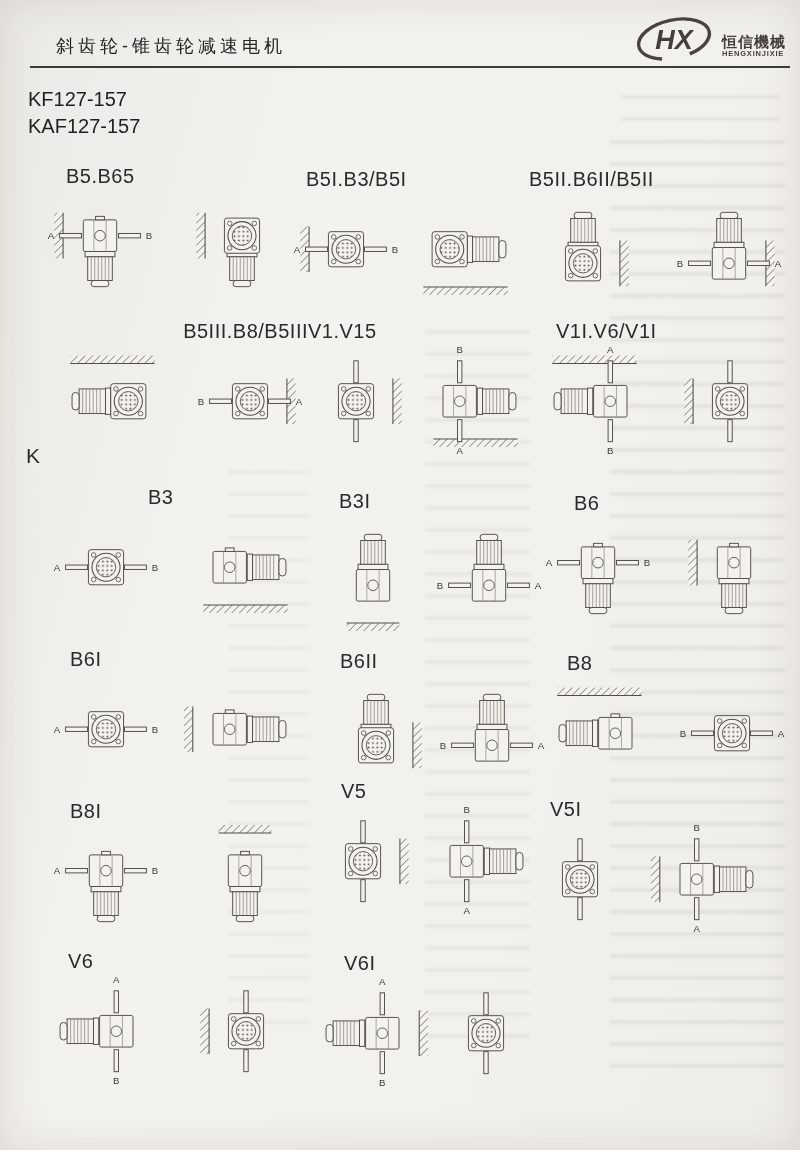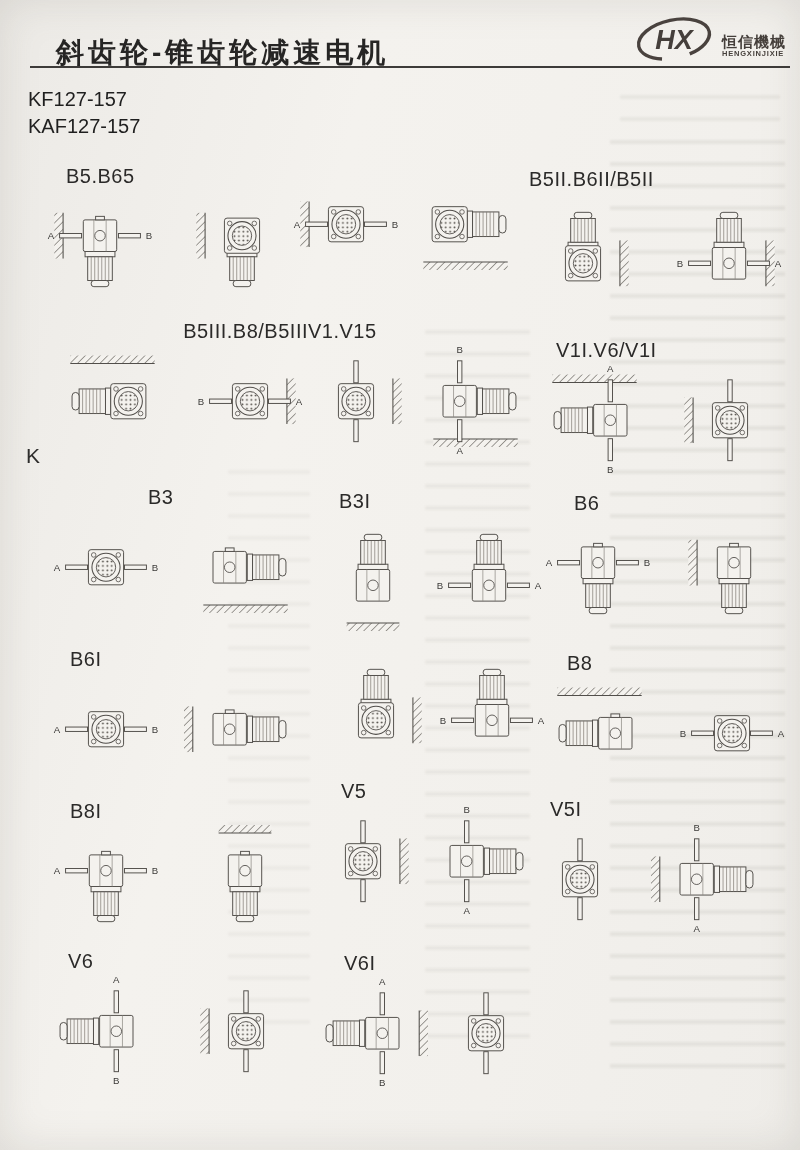--- a/index.html
+++ b/index.html
@@ -1,19 +1,19 @@
 <!DOCTYPE html>
 <html><head>
 <meta charset="utf-8">
 <style>
   html,body{margin:0;padding:0;background:#d8d6d2;font-family:"Liberation Sans",sans-serif;}
   .page{position:relative;width:800px;height:1150px;margin:0 auto;overflow:hidden;
         background:linear-gradient(105deg,#eceae6 0%,#f4f2ee 35%,#f2f0ec 70%,#efede9 100%);
         box-shadow:inset 0 0 40px rgba(120,115,105,.18);}
-  .title{position:absolute;left:56px;top:34px;font-size:28px;font-weight:bold;color:#262524;letter-spacing:4px;}
+  .title{position:absolute;left:56px;top:34px;font-size:18px;font-weight:normal;color:#262524;letter-spacing:4px;}
   .rule{position:absolute;left:30px;top:66px;width:760px;height:2px;background:#3d3b39;}
   .logo{position:absolute;right:14px;top:8px;display:flex;align-items:center;gap:4px;}
   .logo-names{display:flex;flex-direction:column;line-height:1.05;margin-top:14px;}
   .logo-cn{font-size:15px;font-weight:bold;color:#453f3b;letter-spacing:1px;}
   .logo-en{font-size:7.5px;font-weight:bold;color:#453f3b;letter-spacing:.8px;}
   .models{position:absolute;left:28px;top:86px;font-size:20px;color:#1f1f1f;line-height:27px;}
   .k-heading{position:absolute;left:26px;top:444px;font-size:21px;color:#2e2d2c;}
   .section{position:absolute;}
   .section .code{font-size:20px;color:#2b2a29;margin-bottom:2px;letter-spacing:.5px;}
   .figs{display:flex;justify-content:space-between;align-items:flex-start;}
@@ -108,20 +108,21 @@
             <circle cx="52" cy="38" r="2.6" fill="#f4f2ee" stroke="#514e4a" stroke-width="0.9"></circle>
             <circle cx="80" cy="38" r="2.6" fill="#f4f2ee" stroke="#514e4a" stroke-width="0.9"></circle>
             <circle cx="52" cy="66" r="2.6" fill="#f4f2ee" stroke="#514e4a" stroke-width="0.9"></circle>
             <circle cx="80" cy="66" r="2.6" fill="#f4f2ee" stroke="#514e4a" stroke-width="0.9"></circle>
             <circle cx="66" cy="52" r="16" fill="none" stroke="#514e4a" stroke-width="1.2"></circle>
             <circle cx="66" cy="52" r="11" fill="url(#dots)" stroke="#514e4a" stroke-width="1"></circle>
           </svg>
         </div>
       </div>
       <div class="section" style="left: 288px; top: 168px; width: 232px;">
+        <div class="code" style="padding-left: 18px;">B5I.B3/B5I</div>
         <div class="figs">
           <svg viewBox="0 0 132 132" class="fig">
             <rect x="14" y="38" width="10" height="52" fill="url(#hatch)"></rect>
             <line x1="24" y1="38" x2="24" y2="90" stroke="#514e4a" stroke-width="1.2"></line>
             <rect x="20" y="61.5" width="25" height="5" fill="#f4f2ee" stroke="#514e4a" stroke-width="1.1"></rect>
             <rect x="87" y="61.5" width="25" height="5" fill="#f4f2ee" stroke="#514e4a" stroke-width="1.1"></rect>
             <rect x="46" y="44" width="40" height="40" fill="#f4f2ee" stroke="#514e4a" stroke-width="1.1" rx="3"></rect>
             <circle cx="52" cy="50" r="2.6" fill="#f4f2ee" stroke="#514e4a" stroke-width="0.9"></circle>
             <circle cx="80" cy="50" r="2.6" fill="#f4f2ee" stroke="#514e4a" stroke-width="0.9"></circle>
             <circle cx="52" cy="78" r="2.6" fill="#f4f2ee" stroke="#514e4a" stroke-width="0.9"></circle>
@@ -271,21 +272,21 @@
             <rect x="108" y="54" width="8" height="20" fill="#f4f2ee" stroke="#514e4a" stroke-width="1.1" rx="4"></rect>
             <rect x="33" y="46" width="38" height="36" fill="#f4f2ee" stroke="#514e4a" stroke-width="1.1" rx="2"></rect>
             <line x1="45" y1="46" x2="45" y2="82" stroke="#8a857f" stroke-width="0.8"></line>
             <line x1="59" y1="46" x2="59" y2="82" stroke="#8a857f" stroke-width="0.8"></line>
             <circle cx="52" cy="64" r="6" fill="#f4f2ee" stroke="#514e4a" stroke-width="1"></circle>
             <text x="52" y="9" text-anchor="middle" font-size="11" fill="#3a3937" font-family="Liberation Sans, sans-serif">B</text>
             <text x="52" y="124" text-anchor="middle" font-size="11" fill="#3a3937" font-family="Liberation Sans, sans-serif">A</text>
           </svg>
         </div>
       </div>
-      <div class="section" style="left: 540px; top: 320px; width: 248px; margin-top: 19px;">
+      <div class="section" style="left: 540px; top: 320px; width: 248px;">
         <div class="code" style="padding-left: 16px;">V1I.V6/V1I</div>
         <div class="figs">
           <svg viewBox="0 0 132 132" class="fig">
             <rect x="14" y="12" width="96" height="9" fill="url(#hatch)"></rect>
             <line x1="14" y1="21" x2="110" y2="21" stroke="#514e4a" stroke-width="1.2"></line>
             <rect x="77.5" y="18" width="5" height="25" fill="#f4f2ee" stroke="#514e4a" stroke-width="1.1"></rect>
             <rect x="77.5" y="85" width="5" height="25" fill="#f4f2ee" stroke="#514e4a" stroke-width="1.1"></rect>
             <rect x="54" y="49" width="6" height="30" fill="#f4f2ee" stroke="#514e4a" stroke-width="1.1"></rect>
             <rect x="24" y="50" width="30" height="28" fill="#f4f2ee" stroke="#514e4a" stroke-width="1.1"></rect>
             <line x1="28" y1="50" x2="28" y2="78" stroke="#807a73" stroke-width="0.8"></line>
@@ -467,20 +468,21 @@
             <rect x="108" y="54" width="8" height="20" fill="#f4f2ee" stroke="#514e4a" stroke-width="1.1" rx="4"></rect>
             <rect x="33" y="46" width="38" height="36" fill="#f4f2ee" stroke="#514e4a" stroke-width="1.1" rx="2"></rect>
             <line x1="45" y1="46" x2="45" y2="82" stroke="#8a857f" stroke-width="0.8"></line>
             <line x1="59" y1="46" x2="59" y2="82" stroke="#8a857f" stroke-width="0.8"></line>
             <circle cx="52" cy="64" r="6" fill="#f4f2ee" stroke="#514e4a" stroke-width="1"></circle>
             <rect x="47" y="42" width="10" height="4" fill="#f4f2ee" stroke="#514e4a" stroke-width="1.1"></rect>
           </svg>
         </div>
       </div>
       <div class="section" style="left: 318px; top: 650px; width: 218px;">
+        <div class="code" style="padding-left: 22px;">B6II</div>
         <div class="figs">
           <svg viewBox="0 0 132 132" class="fig">
             <rect x="108" y="54" width="10" height="52" fill="url(#hatch)"></rect>
             <line x1="108" y1="54" x2="108" y2="106" stroke="#514e4a" stroke-width="1.2"></line>
             <rect x="49" y="56" width="34" height="6" fill="#f4f2ee" stroke="#514e4a" stroke-width="1.1"></rect>
             <rect x="52" y="29" width="28" height="27" fill="#f4f2ee" stroke="#514e4a" stroke-width="1.1"></rect>
             <line x1="56" y1="29" x2="56" y2="56" stroke="#807a73" stroke-width="0.8"></line>
             <line x1="60" y1="29" x2="60" y2="56" stroke="#807a73" stroke-width="0.8"></line>
             <line x1="64" y1="29" x2="64" y2="56" stroke="#807a73" stroke-width="0.8"></line>
             <line x1="68" y1="29" x2="68" y2="56" stroke="#807a73" stroke-width="0.8"></line>

